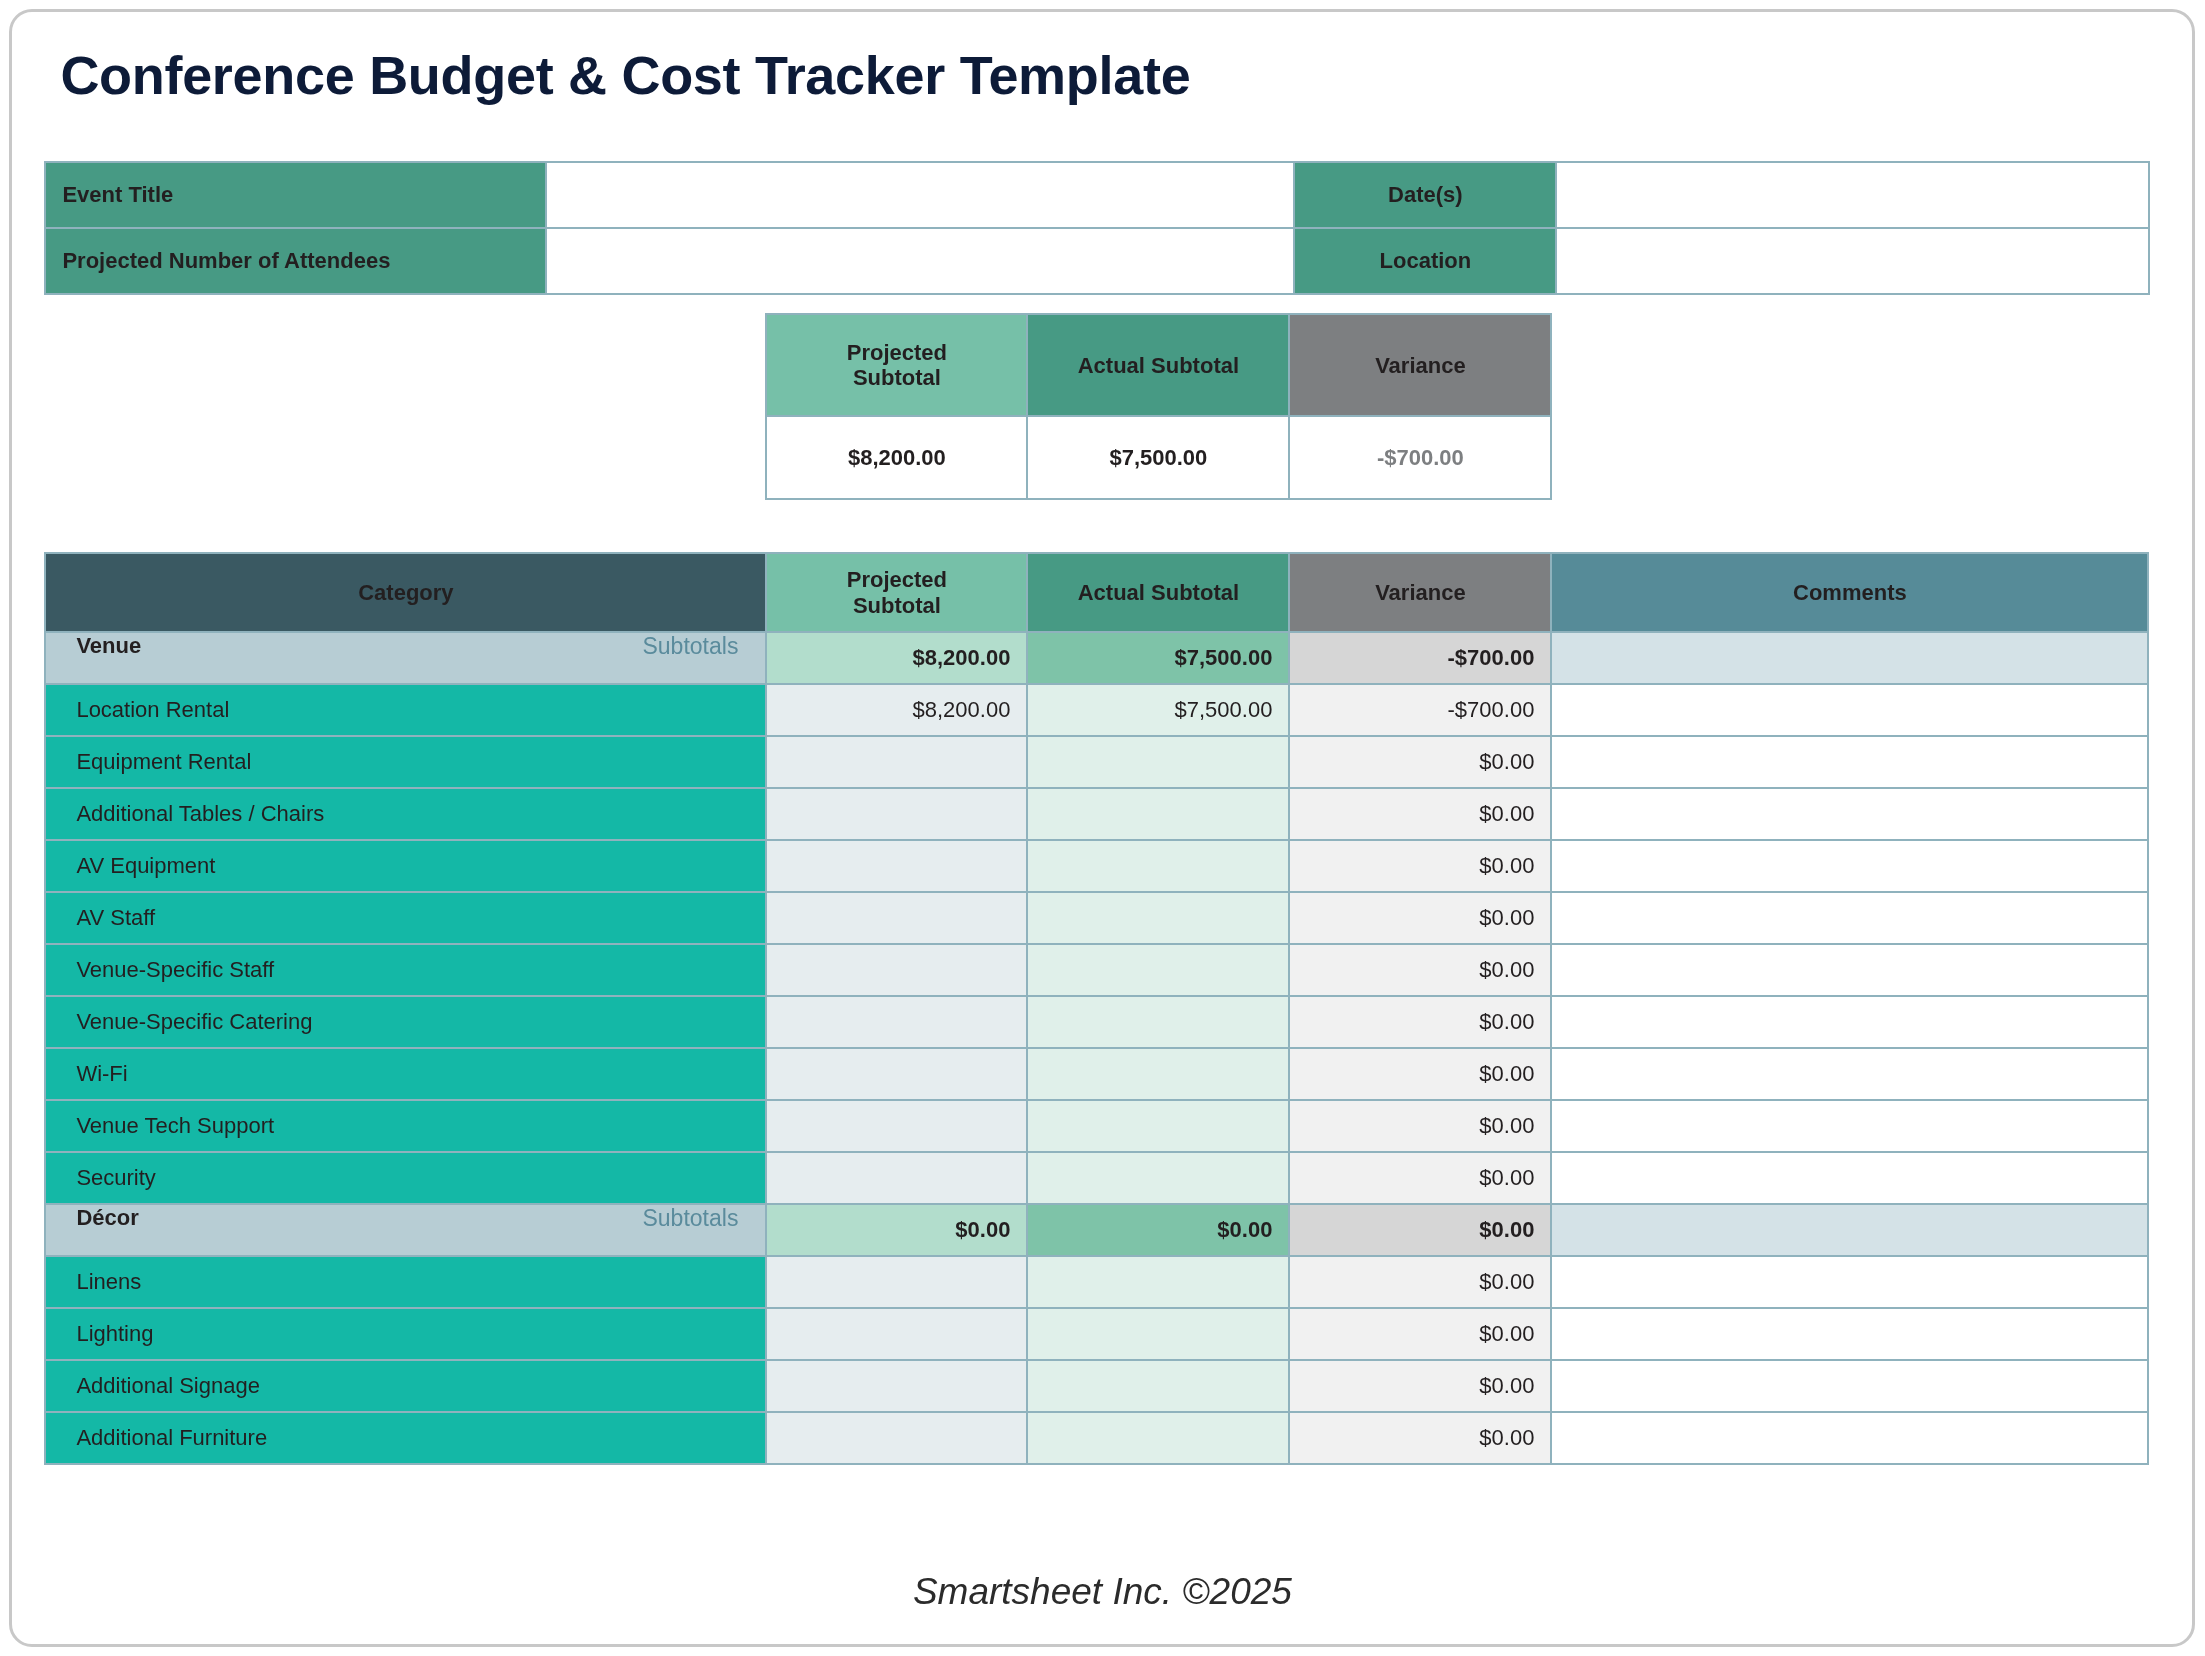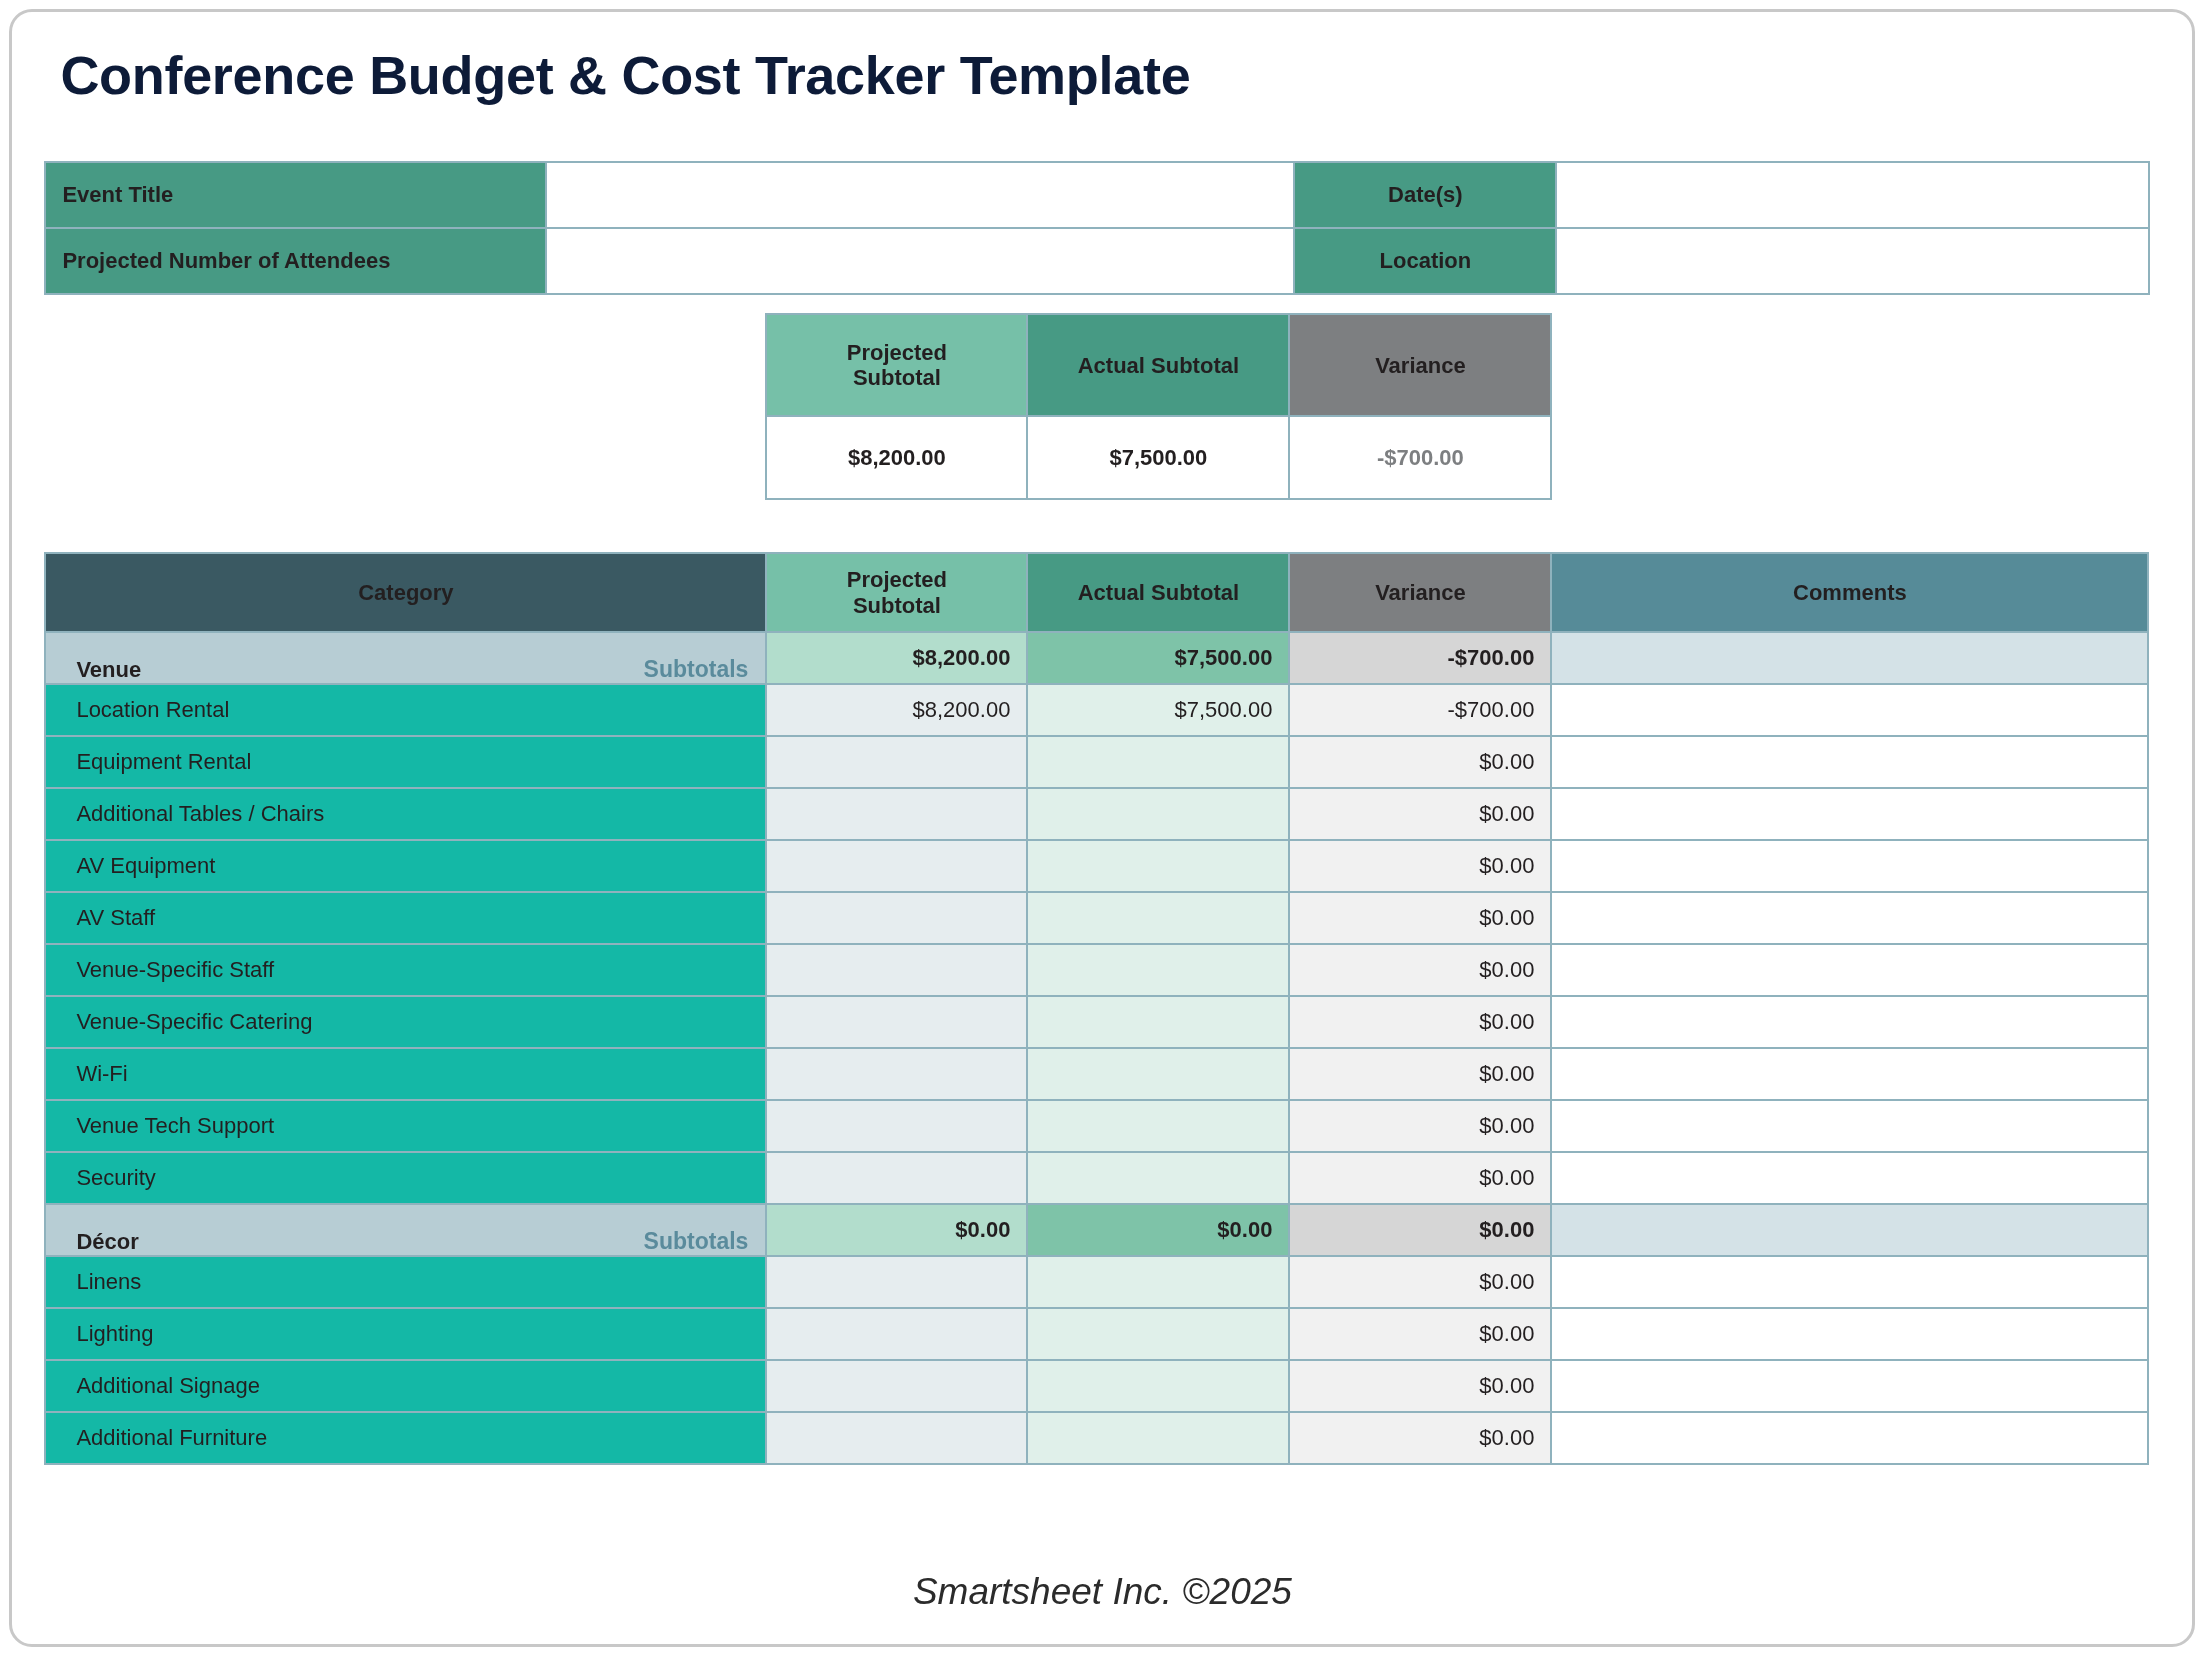--- a/index.html
+++ b/index.html
@@ -108,29 +108,29 @@
   
   .sub-cat {
     background: #b7cdd4;
     font-weight: bold;
     font-size: 24px;
     color: #1c1c1c;
     padding: 0 !important;
   }
   .sub-cat-flex {
     display: flex;
-    align-items: flex-end;
+    align-items: flex-start;
     justify-content: space-between;
     height: 100%;
-    padding: 0 17px 0 30px;
+    padding: 0 27px 0 30px;
   }
   .sub-label { font-weight: bold; }
   .sub-word {
     color: #5a8b9c;
-    font-weight: bold;
+    font-weight: normal;
     font-size: 23px;
   }
   .sub-proj {
     background: #b2ddcc;
     text-align: right;
     font-weight: bold;
     font-size: 23.5px;
   }
   .sub-act {
     background: #7ec3a8;

